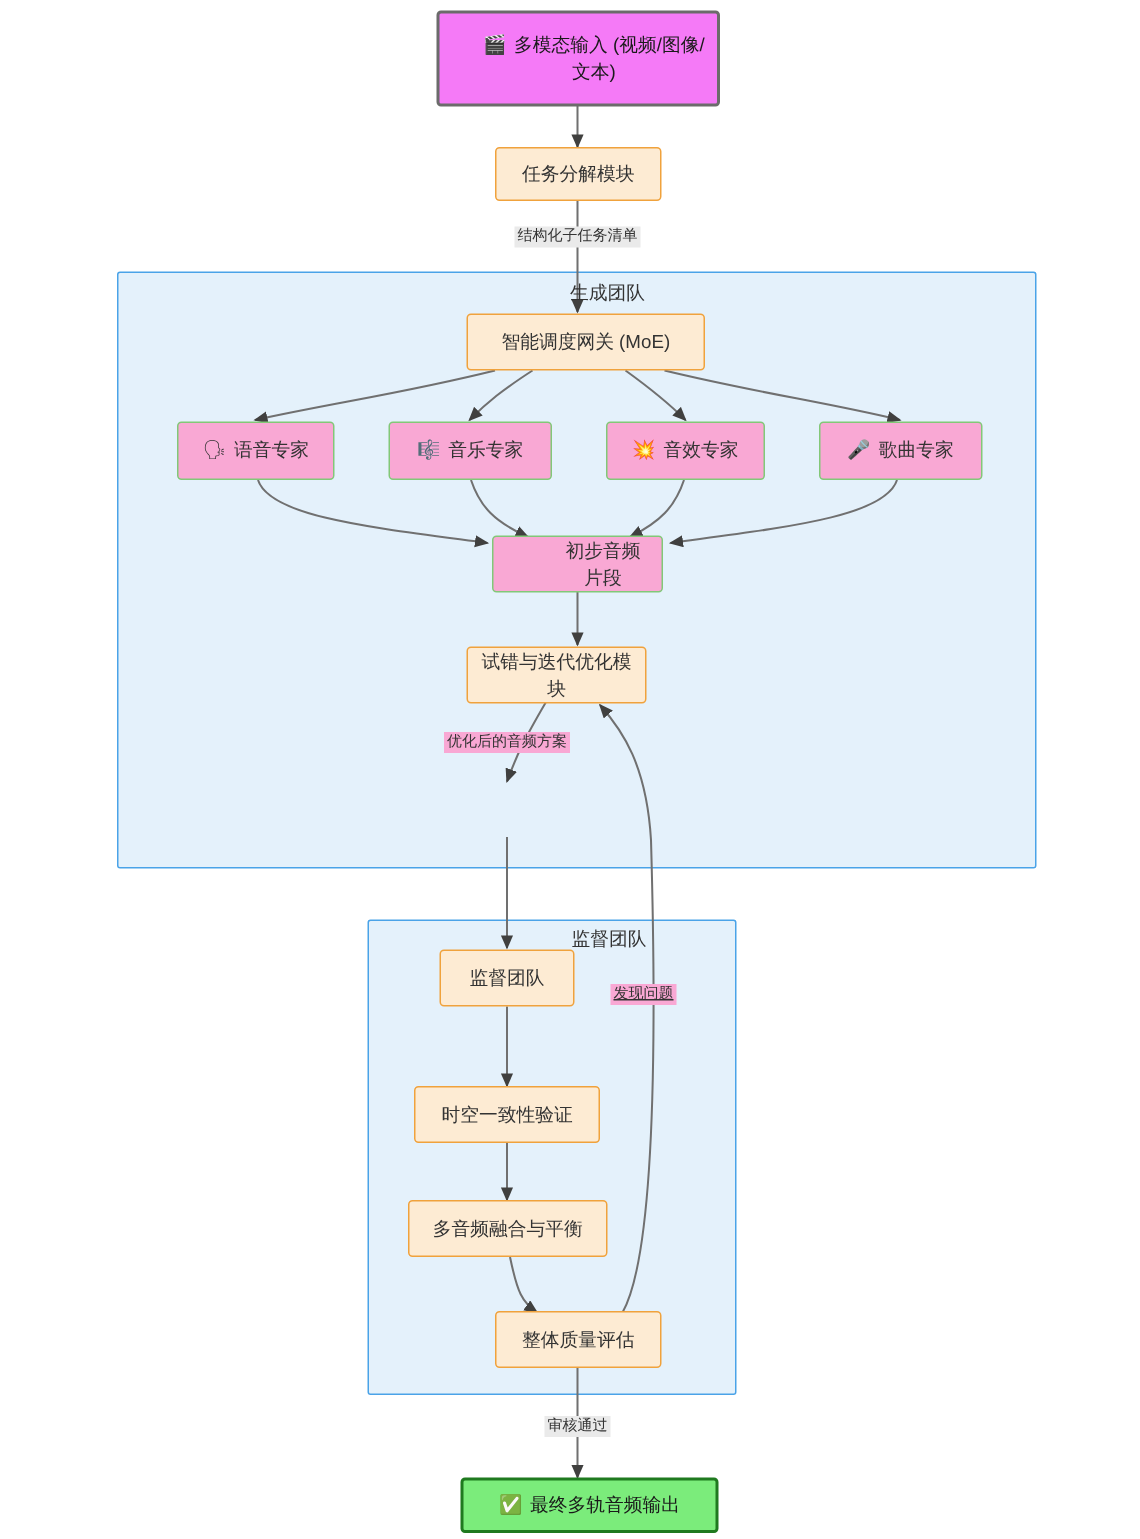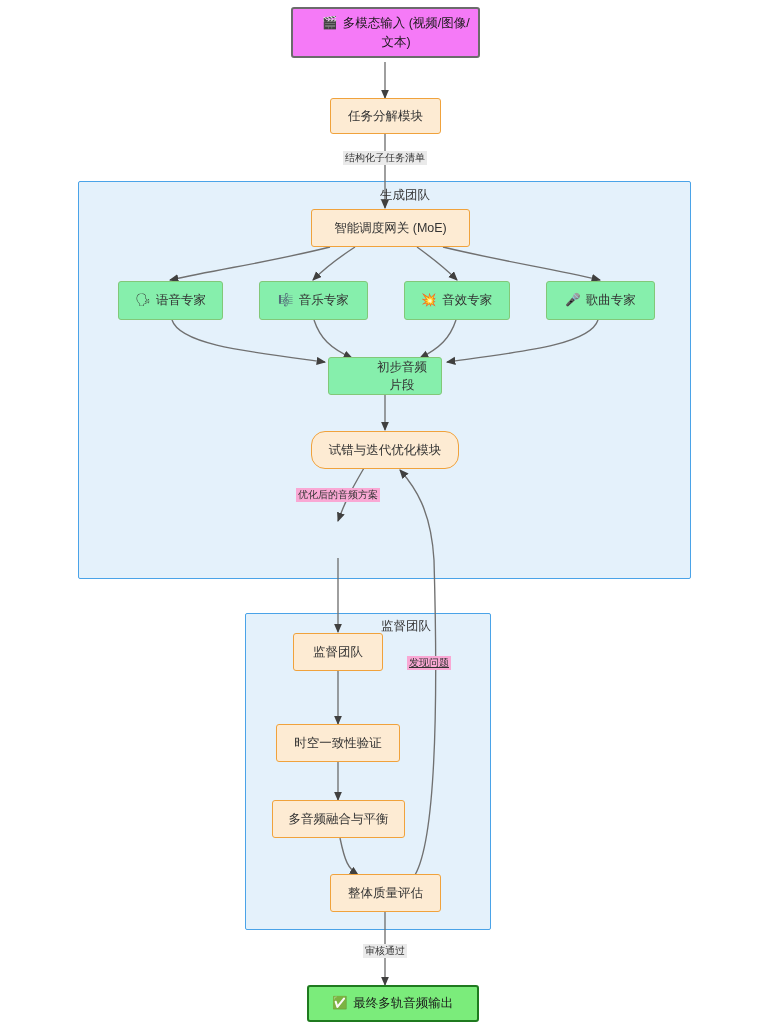--- a/index.html
+++ b/index.html
@@ -53,21 +53,21 @@
     font-size: 12.5px;
     line-height: 1.45;
     color: #333333;
     padding: 2px 8px;
   }
   .node-orange {
     background: #fdebd3;
     border: 1px solid #f0a23c;
   }
   .node-green {
-    background: #86efac;
+    background: #f9a8d4;
     border: 1px solid #82c878;
   }
   .node-pink {
     background: #f57af7;
     border: 2px solid #6b6b6b;
     color: #1a1a1a;
   }
   .node-bright-green {
     background: #7bec7b;
     border: 2px solid #1f7a1f;
@@ -144,21 +144,21 @@
   </svg>
 
   <div class="subgraph-label" style="left:385px; top:187px;">生成团队</div>
   <div class="subgraph-label" style="left:386px; top:618px;">监督团队</div>
 
   <div class="edge-label" style="left:385px; top:151px;">结构化子任务清单</div>
   <div class="edge-label on-blue" style="left:338px; top:488px;">优化后的音频方案</div>
   <div class="edge-label on-blue" style="left:429px; top:656px;text-decoration:underline;">发现问题</div>
   <div class="edge-label" style="left:385px; top:944px;">审核通过</div>
 
-  <div class="node node-pink" style="left:291px; top:7px; width:189px; height:51px;padding-left:29px;">
+  <div class="node node-pink" style="left:291px; top:7px; width:189px; height:64px;padding-left:29px;">
     <span>
       <span class="node-icon">🎬</span><span class="node-label">多模态输入 (视频/图像/</span><br>
       <span class="node-label">文本)</span>
     </span>
   </div>
 
   <div class="node node-orange" style="left:330px; top:98px; width:111px; height:36px;">
     <span class="node-label">任务分解模块</span>
   </div>
 
@@ -187,21 +187,21 @@
   <div class="node node-green" style="left:546px; top:281px; width:109px; height:39px;">
     <span>
       <span class="node-icon">🎤</span><span class="node-label">歌曲专家</span>
     </span>
   </div>
 
   <div class="node node-green" style="left:328px; top:357px; width:114px; height:38px;padding-left:42px;">
     <span class="node-label">初步音频片段</span>
   </div>
 
-  <div class="node node-orange" style="left:311px; top:431px; width:148px; height:38px;border-radius:14px;">
+  <div class="node node-orange" style="left:311px; top:431px; width:120px; height:38px;">
     <span class="node-label">试错与迭代优化模块</span>
   </div>
 
 
   <div class="node node-orange" style="left:293px; top:633px; width:90px; height:38px;">
     <span class="node-label">监督团队</span>
   </div>
 
   <div class="node node-orange" style="left:276px; top:724px; width:124px; height:38px;">
     <span class="node-label">时空一致性验证</span>

